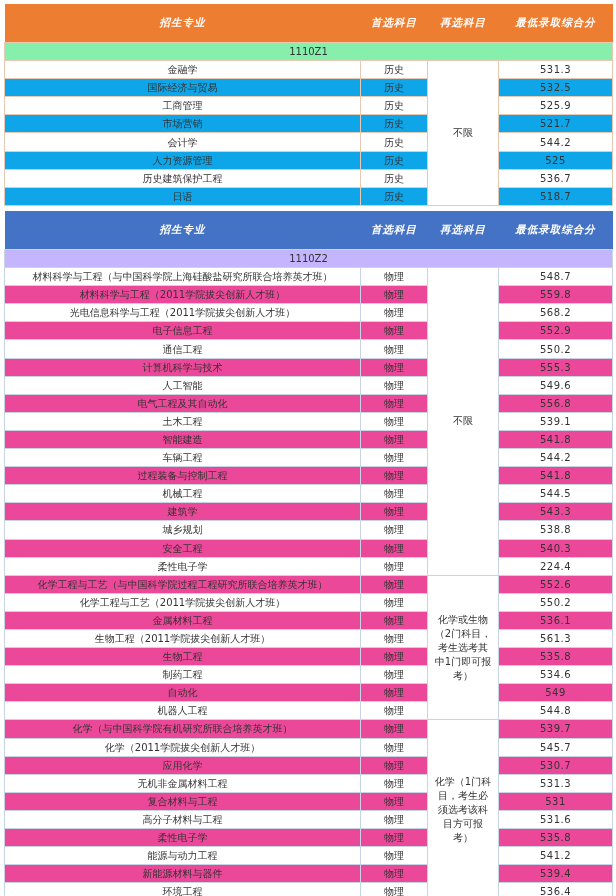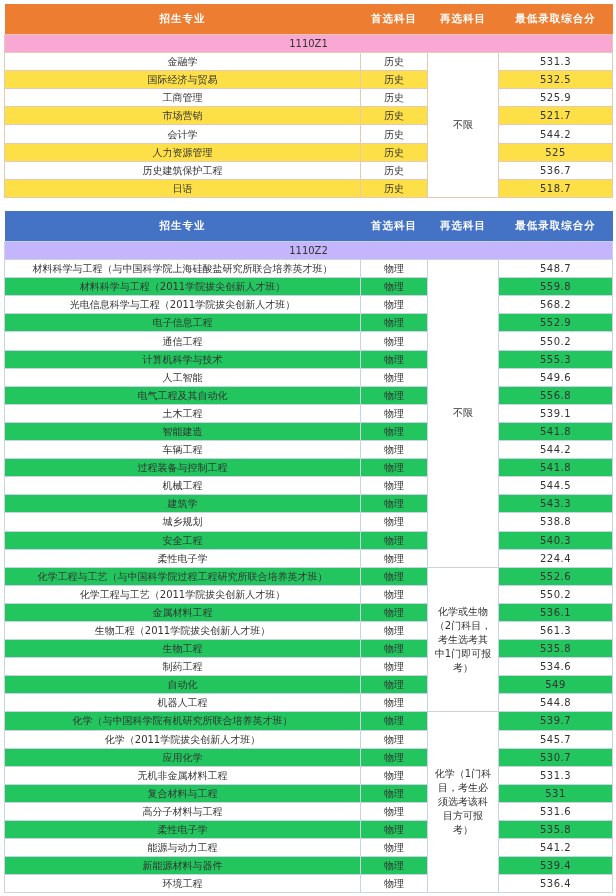--- a/index.html
+++ b/index.html
@@ -2,29 +2,29 @@
 <html><head>
 <meta charset="utf-8">
 <style>
   html, body { margin:0; padding:0; background:#ffffff; }
   body { width:616px; height:896px; position:relative; overflow:hidden;
          font-family:"DejaVu Sans", sans-serif; color:#333; }
   table { position:absolute; left:4px; width:608px; border-collapse:collapse; table-layout:fixed; }
   #t1 { top:4px; }
   #t2 { top:211px; }
   col.c1 { width:356px; } col.c2 { width:67px; } col.c3 { width:71px; } col.c4 { width:114px; }
-  th { height:30px; color:#fff; font-size:10.5px; font-weight:bold; letter-spacing:1px; text-align:center; padding:0; }
+  th { height:38px; color:#fff; font-size:10.5px; font-weight:bold; letter-spacing:1px; text-align:center; padding:0;font-style:italic; }
   td { height:17.1px; font-size:10px; text-align:center; padding:0; line-height:17px; white-space:nowrap; overflow:hidden; }
   #t1 th { background:#ED7D31; }
   #t2 th { background:#4472C4; }
   #t1 td { border:1px solid #E8C9B4; }
   #t2 td { border:1px solid #C9D3E6; }
-  #t1 tr.alt td.z { background:#fde047; }
-  #t2 tr.alt td.z { background:#22c55e; }
-  #t1 tr.sec td { background:#f9a8d4; }
+  #t1 tr.alt td.z { background:#0ea5e9; }
+  #t2 tr.alt td.z { background:#ec4899; }
+  #t1 tr.sec td { background:#86efac; }
   #t2 tr.sec td { background:#c4b5fd; }
   td.merge { background:#fff !important; white-space:normal; line-height:14px; font-size:10px; padding:0 6px;margin-top:24px; }
   td.sc { letter-spacing:0.5px; }
 </style>
 </head>
 <body>
 
 <table id="t1">
   <colgroup>
       <col class="c1">

